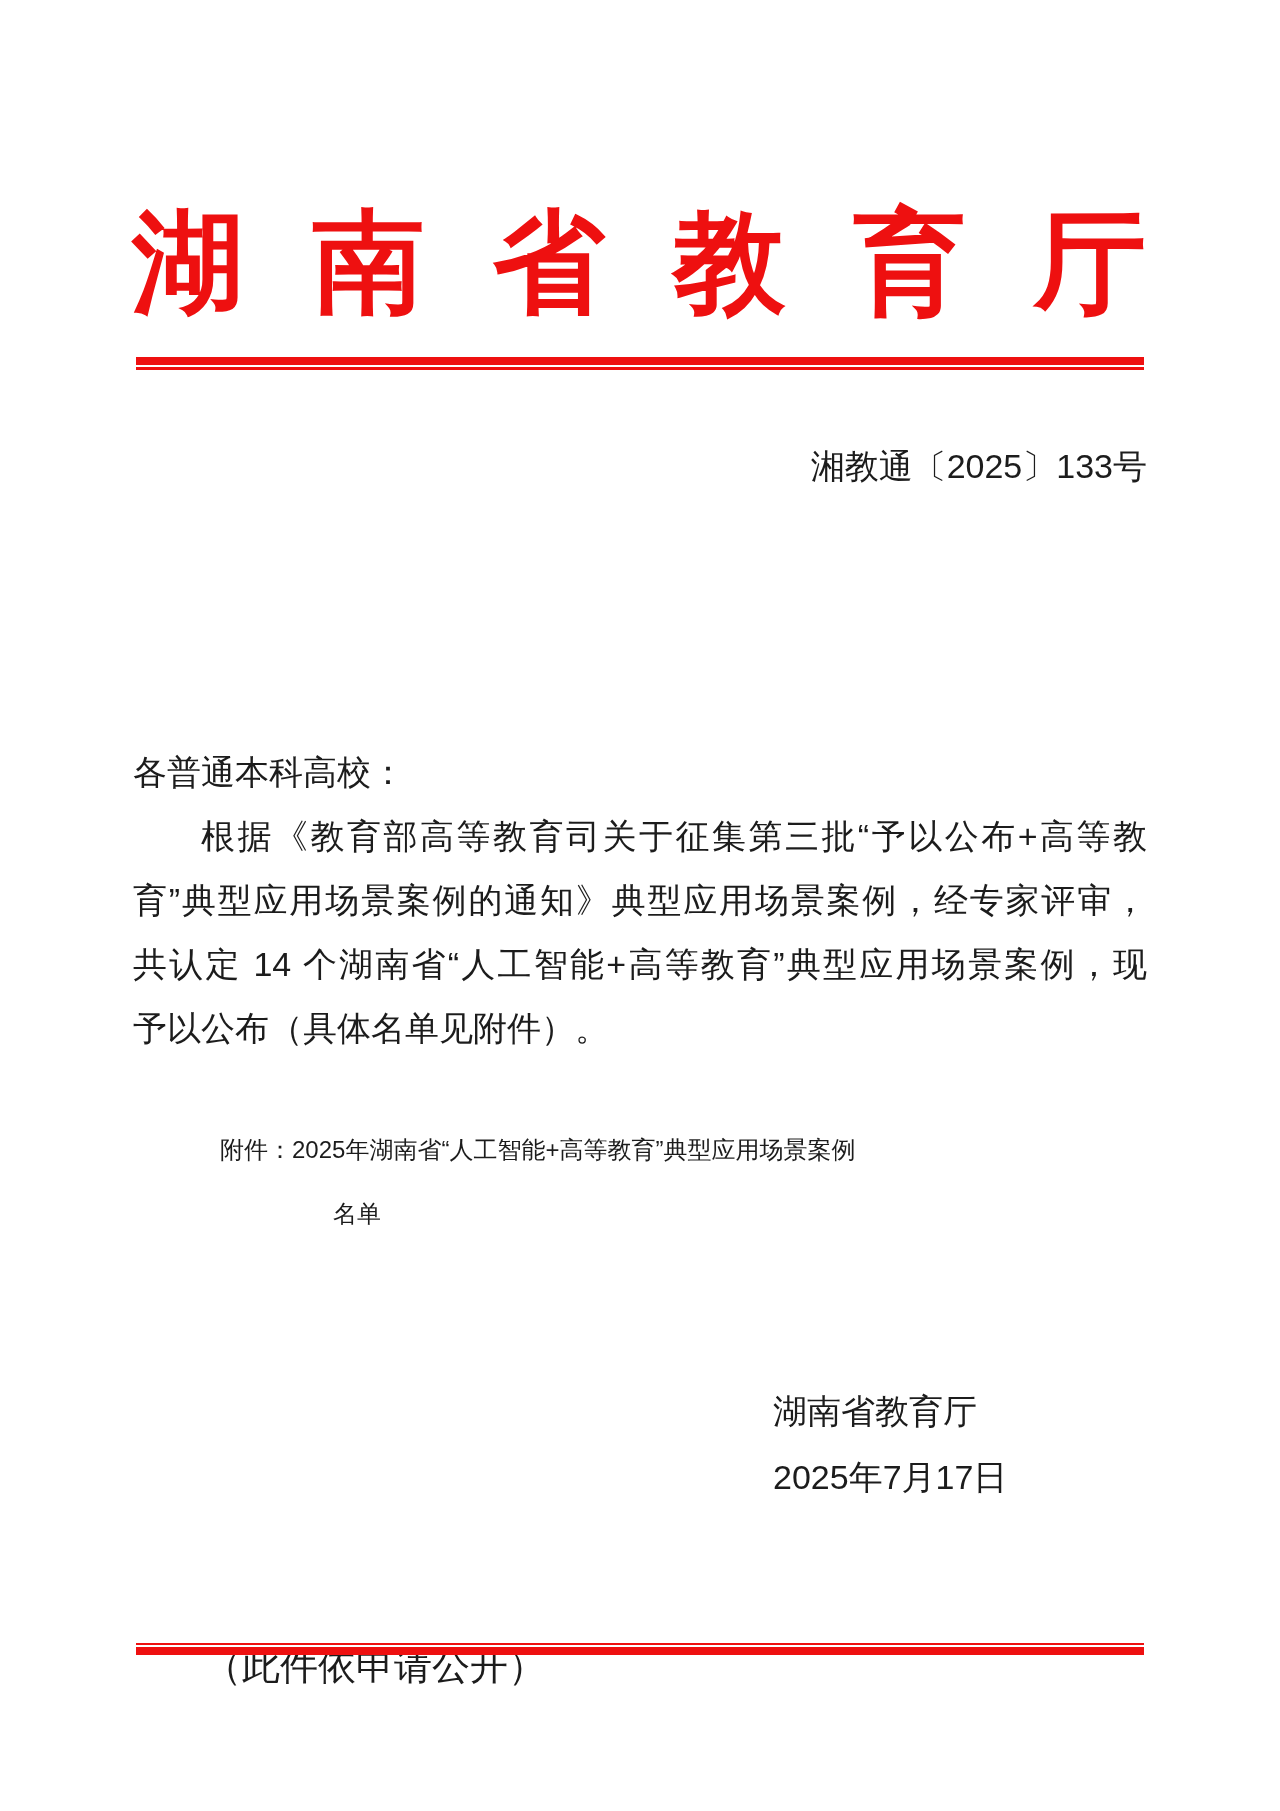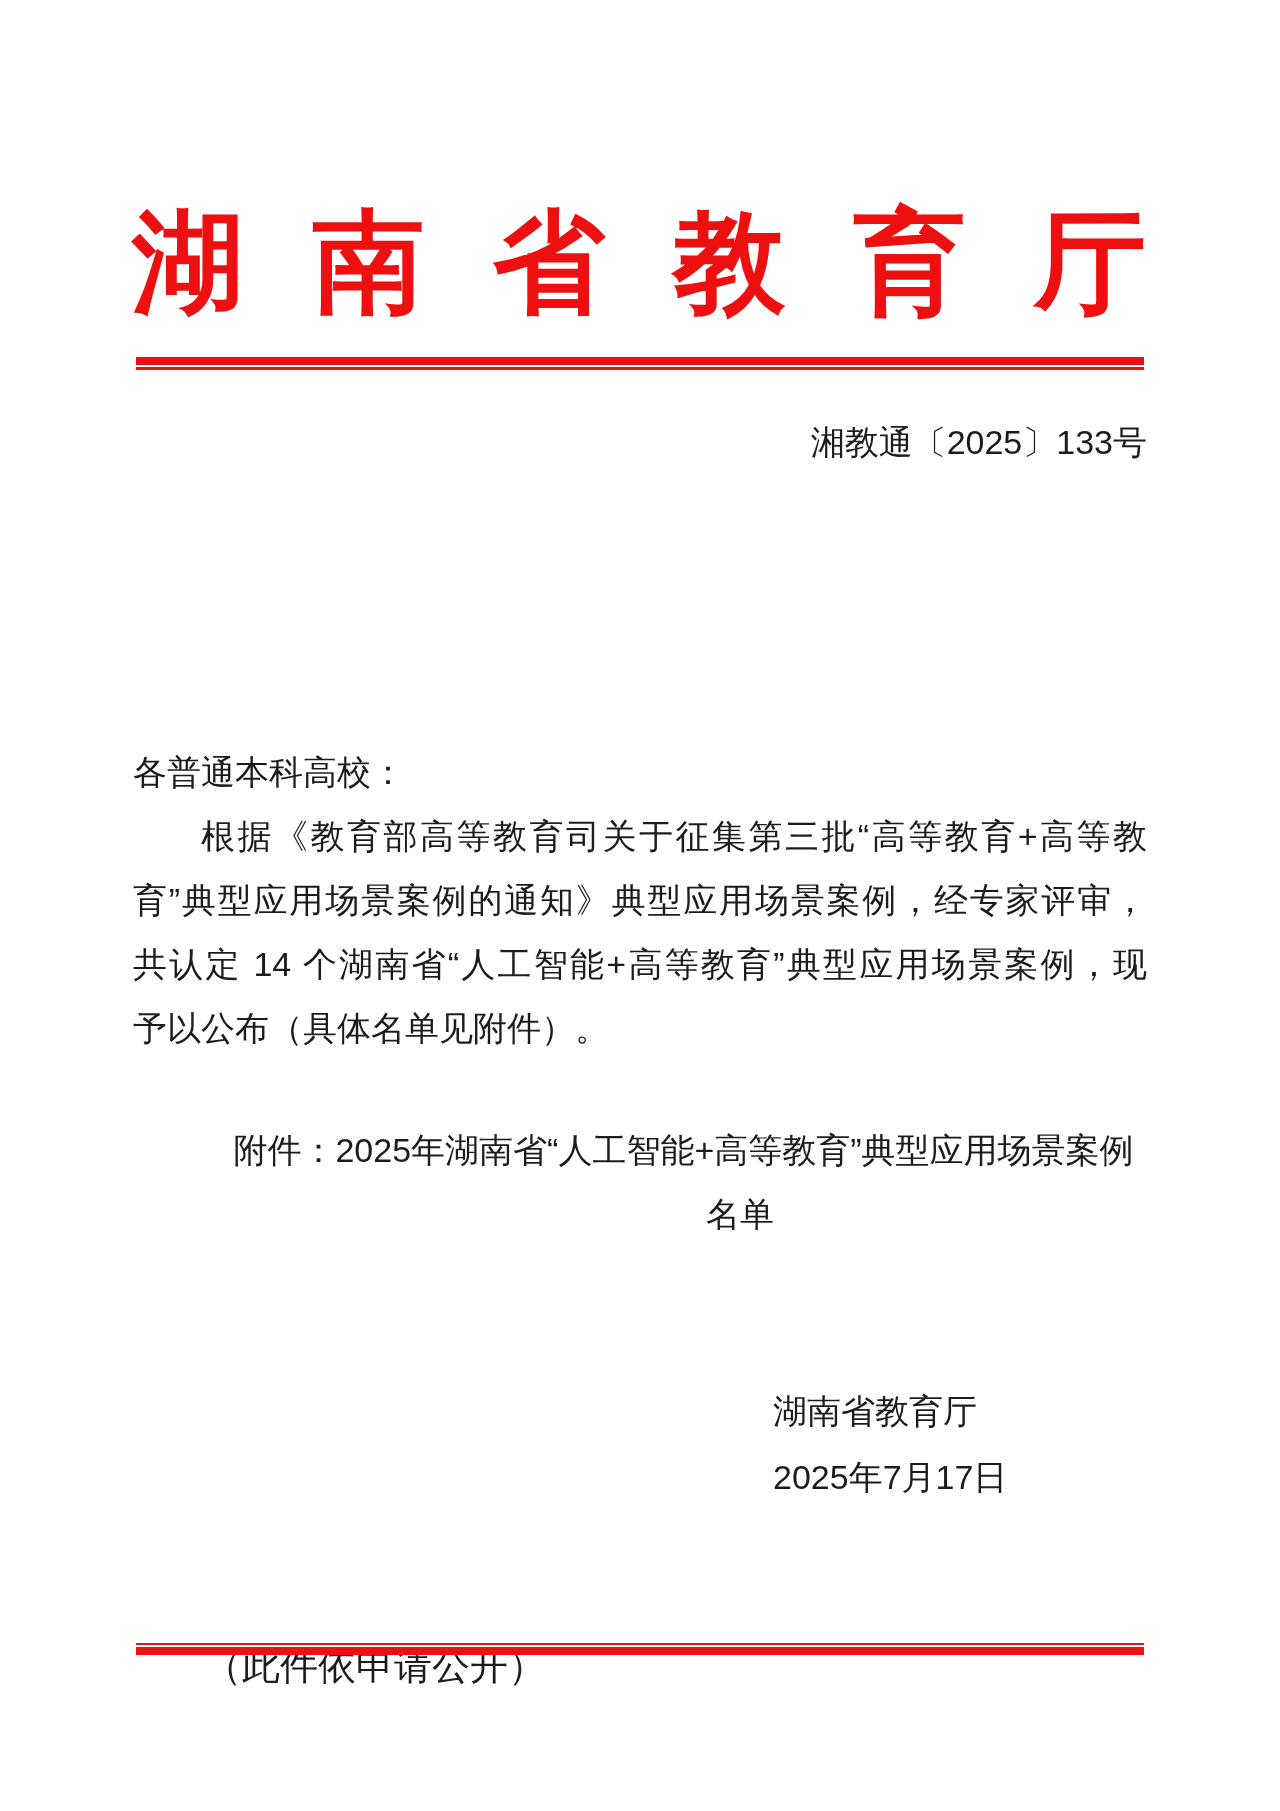--- a/index.html
+++ b/index.html
@@ -51,21 +51,21 @@
   .rule-bottom {
     top: 1643px;
     height: 12px;
     border-top: 2px solid var(--accent);
     border-bottom: 8px solid var(--accent);
   }
   .doc-number {
     position: absolute;
     left: 133px;
     width: 1014px;
-    top: 410px;
+    top: 434px;
     font-size: 34px;
     line-height: 64px;
     text-align: right;
     white-space: nowrap;
   }
   .doc-title {
     position: absolute;
     left: 83px;
     width: 1114px;
     top: 532px;
@@ -88,22 +88,21 @@
     text-align: justify;
     text-align-last: justify;
     text-justify: inter-character;
   }
   .indent { text-indent: 68px; }
   .attachment {
     position: absolute;
     left: 133px;
     width: 1014px;
     top: 1118px;
-    font-size: 34px;
-    text-align: center;
+    font-size: 24px;
   }
   .att1 { padding-left: 87px; white-space: nowrap; }
   .att2 { padding-left: 200px; }
   .signature {
     position: absolute;
     left: 773px;
     top: 1378px;
     font-size: 34px;
     line-height: 66px;
     white-space: nowrap;
@@ -124,21 +123,21 @@
 
   <div class="masthead">湖南省教育厅</div>
 
   <div class="rule rule-top"></div>
 
   <div class="doc-number">湘教通〔2025〕133号</div>
 
 
   <div class="body-text">
     <div class="line">各普通本科高校：</div>
-    <div class="line just indent">根据《教育部高等教育司关于征集第三批“高等教育+高等教</div>
+    <div class="line just indent">根据《教育部高等教育司关于征集第三批“予以公布+高等教</div>
     <div class="line just">育”典型应用场景案例的通知》典型应用场景案例，经专家评审，</div>
     <div class="line just">共认定 14 个湖南省“人工智能+高等教育”典型应用场景案例，现</div>
     <div class="line">予以公布（具体名单见附件）。</div>
   </div>
 
   <div class="attachment">
     <div class="line att1">附件：2025年湖南省“人工智能+高等教育”典型应用场景案例</div>
     <div class="line att2">名单</div>
   </div>
 

